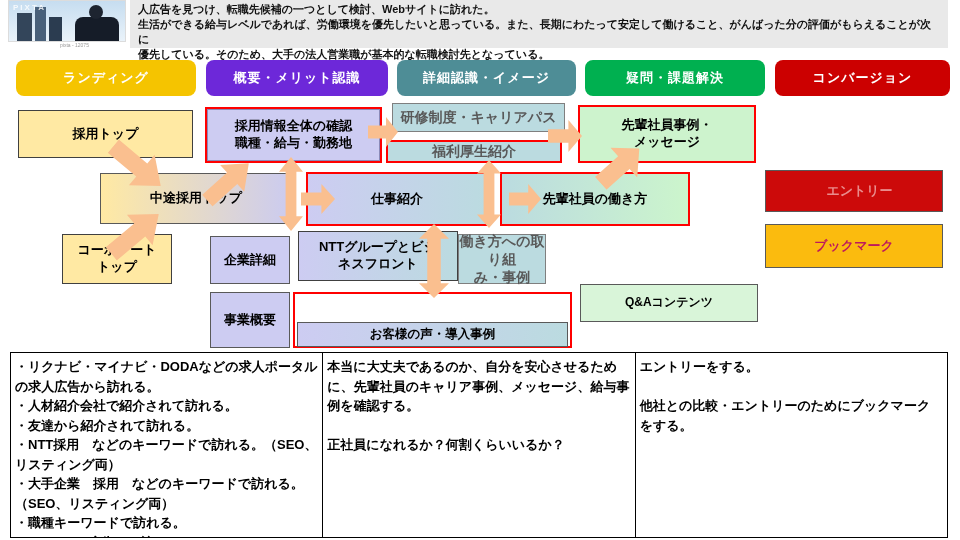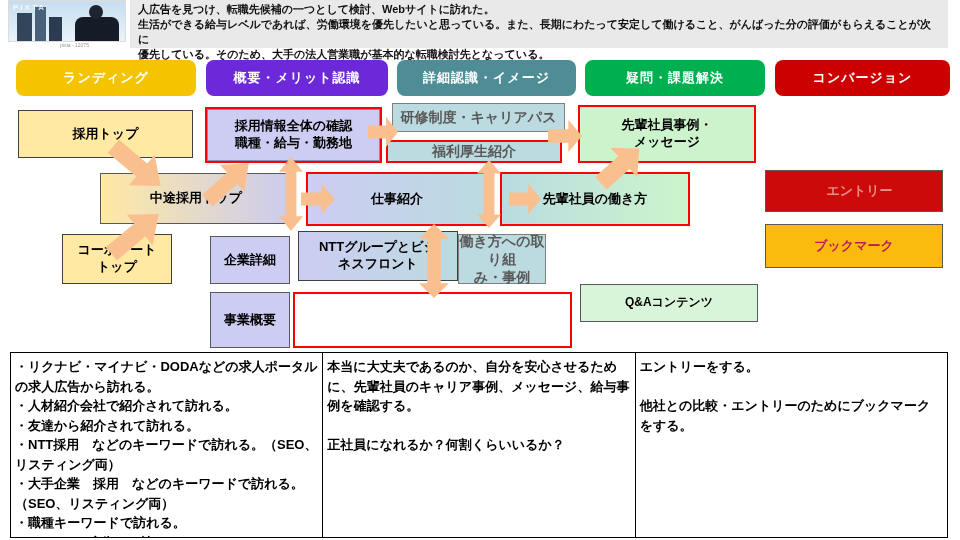--- a/index.html
+++ b/index.html
@@ -84,20 +84,21 @@
 トップ</div>
 <div class="abs box lav" style="left:210px;top:236px;width:80px;height:48px;">企業詳細</div>
 <div class="abs box grad-pt" style="left:298px;top:231px;width:160px;height:50px;border-color:#404040;">NTTグループとビジ
 ネスフロント</div>
 <div class="abs box teal" style="left:458px;top:234px;width:88px;height:50px;">働き方への取り組
 み・事例</div>
 <div class="abs box bkm" style="left:765px;top:224px;width:178px;height:44px;">ブックマーク</div>
 
 <div class="abs box lav" style="left:210px;top:292px;width:80px;height:56px;">事業概要</div>
 <div class="abs group" style="left:293px;top:292px;width:279px;height:56px;">
+  <div class="abs box grad-pt" style="left:2px;top:28px;width:271px;height:25px;font-size:12.5px;">お客様の声・導入事例</div>
 </div>
 <div class="abs box" style="left:580px;top:284px;width:178px;height:38px;background:#D9F5D9;font-size:12px;">Q&amp;Aコンテンツ</div>
 
 <div class="abs arrow" style="left:106px;top:146px;width:62px;height:40px;transform:rotate(40deg);">
     <svg viewBox="0 0 100 56" preserveAspectRatio="none">
       <polygon points="0,16 60,16 60,0 100,28 60,56 60,40 0,40"></polygon>
     </svg>
   </div>
 <div class="abs arrow" style="left:104px;top:214px;width:62px;height:40px;transform:rotate(-40deg);">
     <svg viewBox="0 0 100 56" preserveAspectRatio="none">

